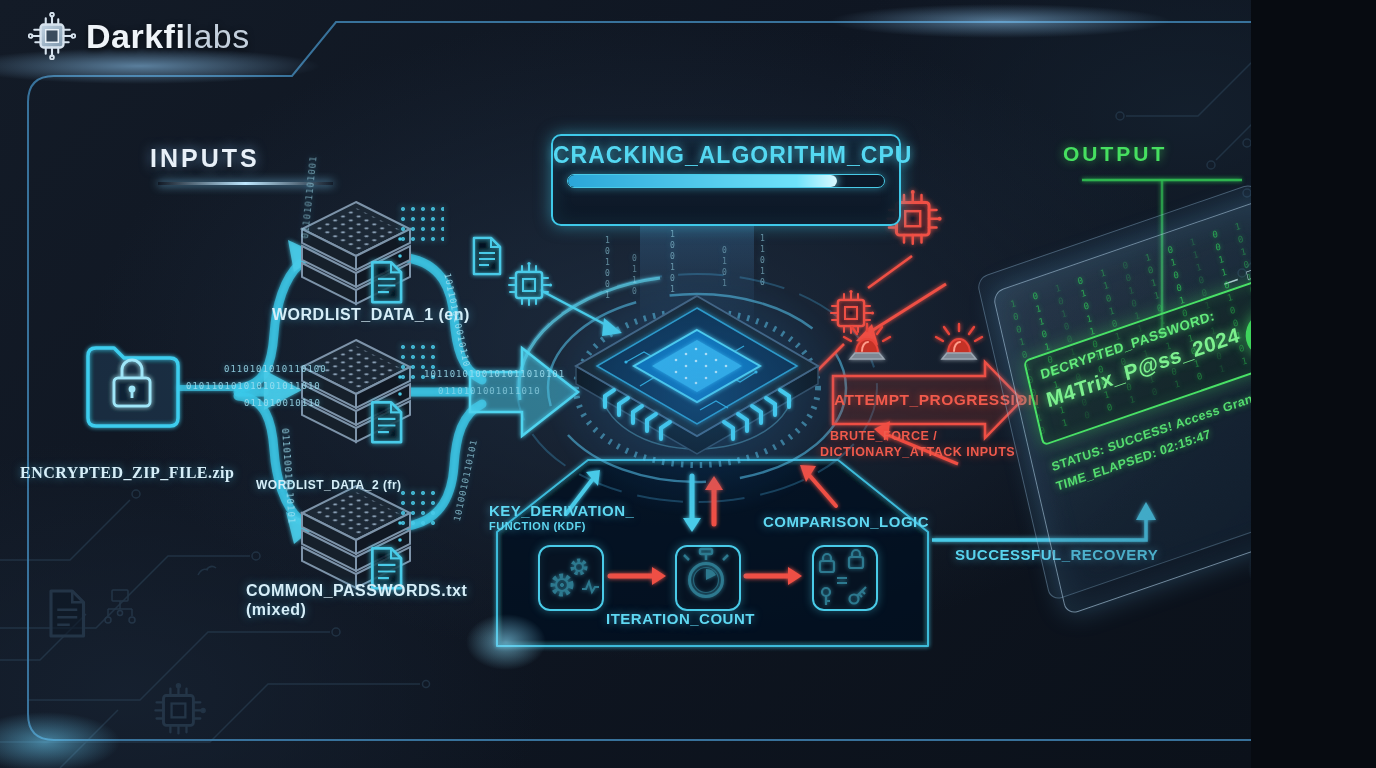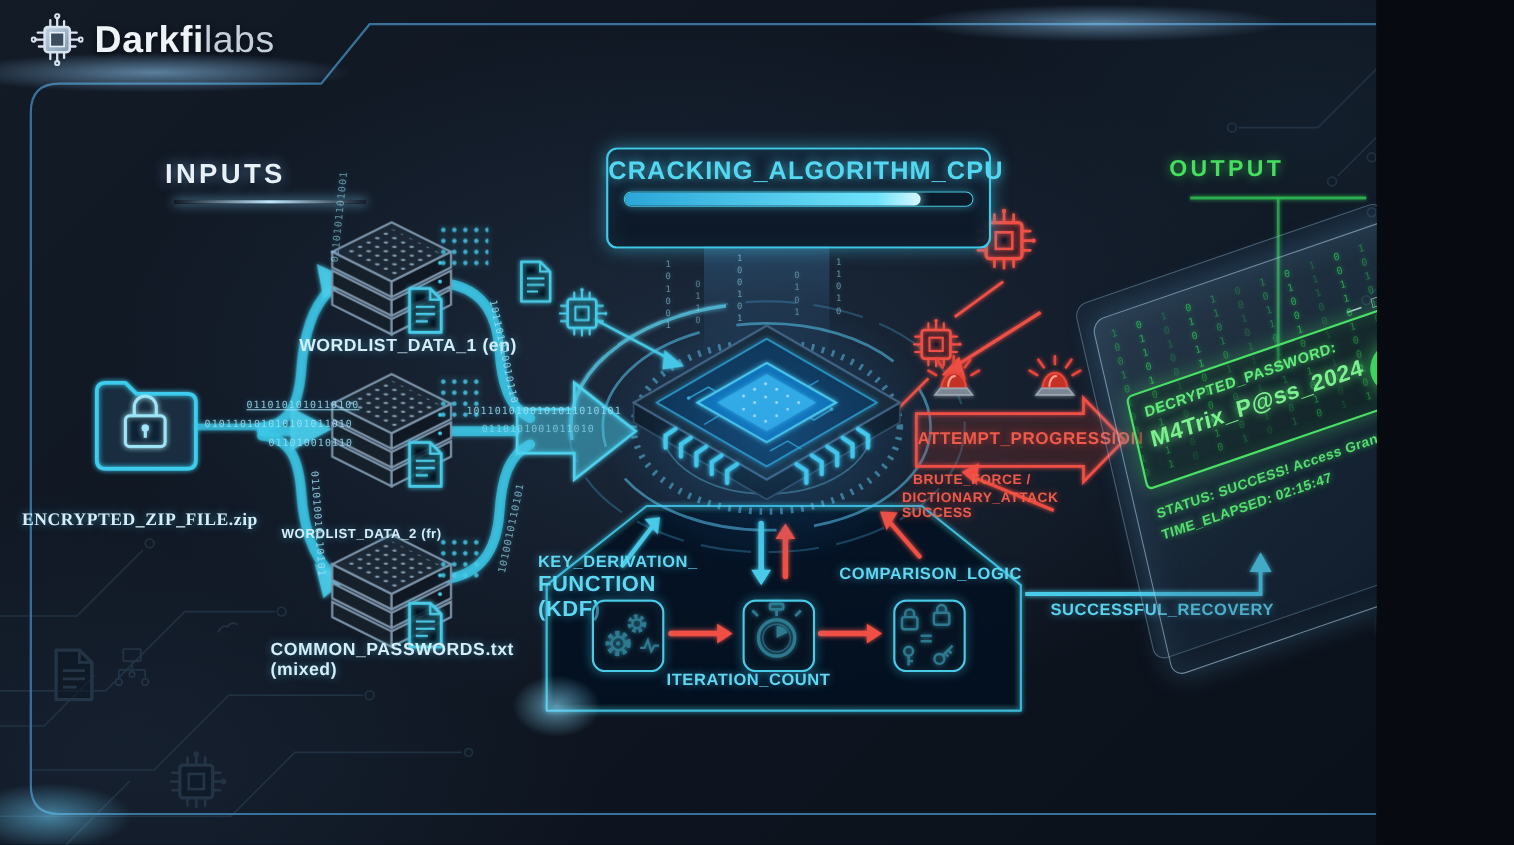--- a/index.html
+++ b/index.html
@@ -387,42 +387,42 @@
   <div class="lbl cy" style="left:20px;top:464px;width:250px;font-size:16px;font-family:Liberation Serif, serif;">ENCRYPTED_ZIP_FILE.zip</div>
   <div class="lbl cy" style="left:272px;top:306px;width:200px;font-size:16px;">WORDLIST_DATA_1 (en)</div>
   <div class="lbl cy" style="left:256px;top:444px;width:200px;font-size:12px;margin-top:34px;">WORDLIST_DATA_2 (fr)</div>
   <div class="lbl cy" style="left:246px;top:582px;width:220px;font-size:16px;">COMMON_PASSWORDS.txt</div>
   <div class="lbl cy" style="left:246px;top:601px;width:220px;font-size:16px;">(mixed)</div>
 
   <div class="dots" style="left:398px;top:204px;width:46px;height:42px;"></div>
   <div class="dots" style="left:398px;top:342px;width:40px;height:38px;"></div>
   <div class="dots" style="left:398px;top:488px;width:40px;height:38px;"></div>
 
-  <div class="bin" style="left:224px;top:364px;text-decoration:underline;">0110101010110100</div>
+  <div class="bin" style="left:224px;top:364px;">0110101010110100</div>
   <div class="bin" style="left:186px;top:381px;">010110101010101011010</div>
   <div class="bin" style="left:224px;top:398px;padding-left:20px;">011010010110</div>
   <div class="bin" style="left:424px;top:369px;">1011010100101011010101</div>
   <div class="bin" style="left:438px;top:386px;opacity:.65;">0110101001011010</div>
   <div class="bin" style="left:290px;top:428px;transform:rotate(86deg);transform-origin:left top;">011010010110101</div>
   <div class="bin" style="left:452px;top:272px;transform:rotate(78deg);transform-origin:left top;">101101010010110</div>
   <div class="bin" style="left:300px;top:238px;transform:rotate(-84deg);transform-origin:left top;opacity:.6;">0110101101001</div>
   <div class="bin" style="left:452px;top:520px;transform:rotate(-78deg);transform-origin:left top;opacity:.7;">1010010110101</div>
 
   <div class="bin vtxt" style="left:603px;top:236px;font-size:8px;opacity:.55;letter-spacing:2px;">101001</div>
   <div class="bin vtxt" style="left:630px;top:254px;font-size:8px;opacity:.45;letter-spacing:2px;">0110</div>
   <div class="bin vtxt" style="left:668px;top:230px;font-size:8px;opacity:.55;letter-spacing:2px;">100101</div>
   <div class="bin vtxt" style="left:720px;top:246px;font-size:8px;opacity:.45;letter-spacing:2px;">0101</div>
   <div class="bin vtxt" style="left:758px;top:234px;font-size:8px;opacity:.55;letter-spacing:2px;">11010</div>
 
   <div class="lbl rd" style="left:834px;top:391px;width:150px;font-size:15.5px;">ATTEMPT_PROGRESSION</div>
   <div class="lbl rd" style="left:830px;top:429px;width:180px;font-size:12.5px;">BRUTE_FORCE /</div>
-  <div class="lbl rd" style="left:820px;top:445px;width:200px;font-size:12.5px;">DICTIONARY_ATTACK SUCCESS</div>
+  <div class="lbl rd" style="left:820px;top:445px;width:200px;font-size:12.5px;">DICTIONARY_ATTACK INPUTS</div>
 
   <div class="lbl cy2" style="left:489px;top:502px;width:160px;font-size:15px;">KEY_DERIVATION_</div>
-  <div class="lbl cy2" style="left:489px;top:520px;width:160px;font-size:20px;">FUNCTION (KDF)</div>
+  <div class="lbl cy2" style="left:489px;top:520px;width:160px;font-size:11px;">FUNCTION (KDF)</div>
   <div class="lbl cy2" style="left:606px;top:610px;width:200px;font-size:15px;">ITERATION_COUNT</div>
   <div class="lbl cy2" style="left:763px;top:513px;width:160px;font-size:15px;">COMPARISON_LOGIC</div>
   <div class="pbox" style="left:538px;top:545px;"></div>
   <div class="pbox" style="left:675px;top:545px;"></div>
   <div class="pbox" style="left:812px;top:545px;"></div>
 
   <div class="lbl cy2" style="left:955px;top:546px;width:200px;font-size:15px;color:#59d4ee;">SUCCESSFUL_RECOVERY</div>
 
   <div class="abs" id="win-back"></div>
   <div class="abs" id="win">

